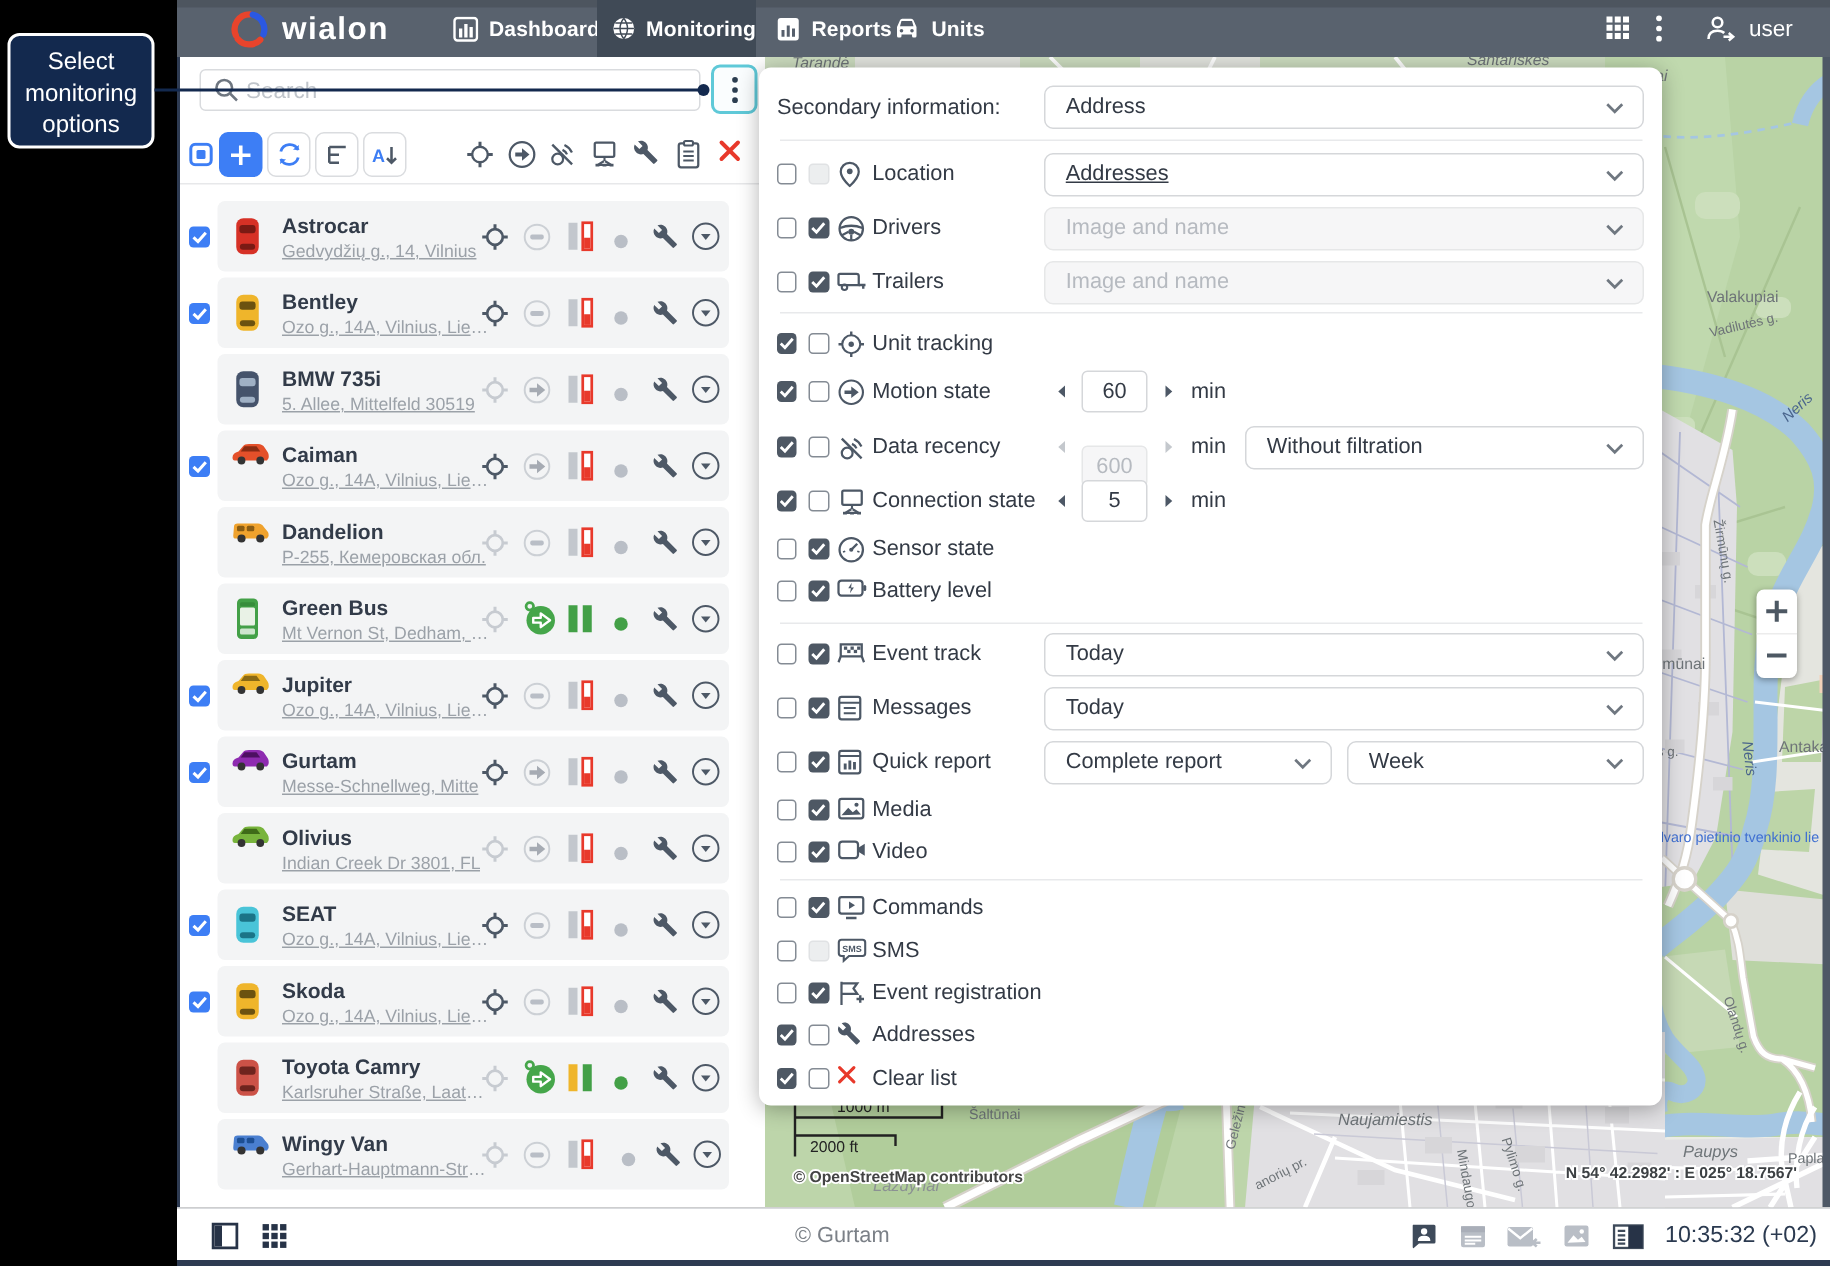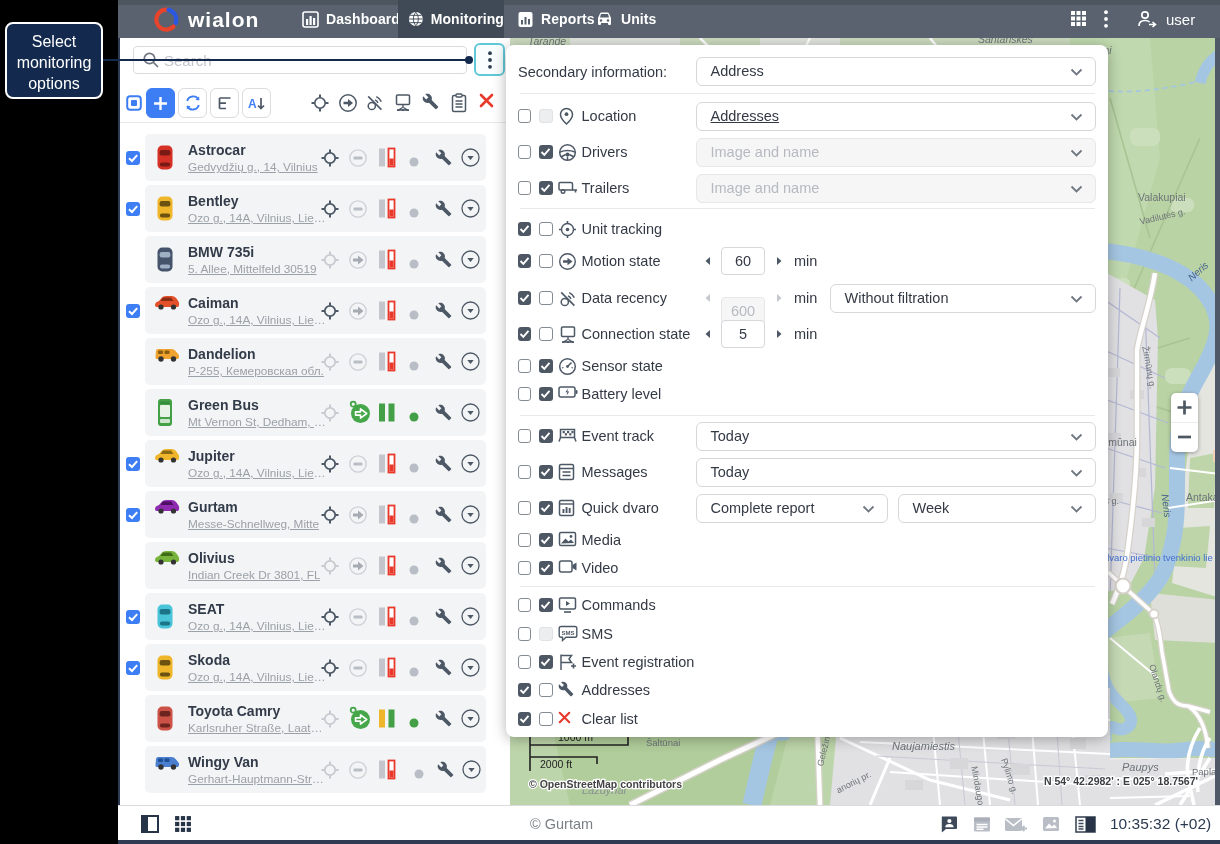--- a/index.html
+++ b/index.html
@@ -969,21 +969,21 @@
           <path d="M1.5 5 L4.3 7.8 L9.5 1.8" stroke="#fff" stroke-width="1.9" fill="none"></path>
         </svg>
       </div>
       <div class="pic" style="left:52px;top:454px;"><svg width="17" height="18" viewBox="0 0 17 18">
           <rect x="1.5" y="1.5" width="14" height="15" rx="1.5" fill="none" stroke="#4d5866" stroke-width="1.5"></rect>
           <path d="M1.5 5 h14" stroke="#4d5866" stroke-width="1.4"></path>
           <rect x="4.5" y="10" width="1.9" height="4" fill="#4d5866"></rect>
           <rect x="7.6" y="8" width="1.9" height="6" fill="#4d5866"></rect>
           <rect x="10.7" y="9" width="1.9" height="5" fill="#4d5866"></rect>
         </svg></div>
-      <div class="pl" style="left:75.5px;top:455px;">Quick dvaro</div>
+      <div class="pl" style="left:75.5px;top:455px;">Quick report</div>
       <div class="dd" style="left:189.5px;top:448.5px;width:192px;">Complete report<svg class="chev" width="13" height="9" viewBox="0 0 13 9">
           <path d="M1.5 1.5 L6.5 6.5 L11.5 1.5" stroke="#6f7780" stroke-width="1.8" fill="none"></path>
         </svg></div>
       <div class="dd" style="left:391.5px;top:448.5px;width:198px;">Week<svg class="chev" width="13" height="9" viewBox="0 0 13 9">
           <path d="M1.5 1.5 L6.5 6.5 L11.5 1.5" stroke="#6f7780" stroke-width="1.8" fill="none"></path>
         </svg></div>
       <div class="cb u" style="left:11.5px;top:488px;"></div>
       <div class="cb c" style="left:33px;top:488px;">
         <svg width="11" height="10" viewBox="0 0 11 10">
           <path d="M1.5 5 L4.3 7.8 L9.5 1.8" stroke="#fff" stroke-width="1.9" fill="none"></path>

